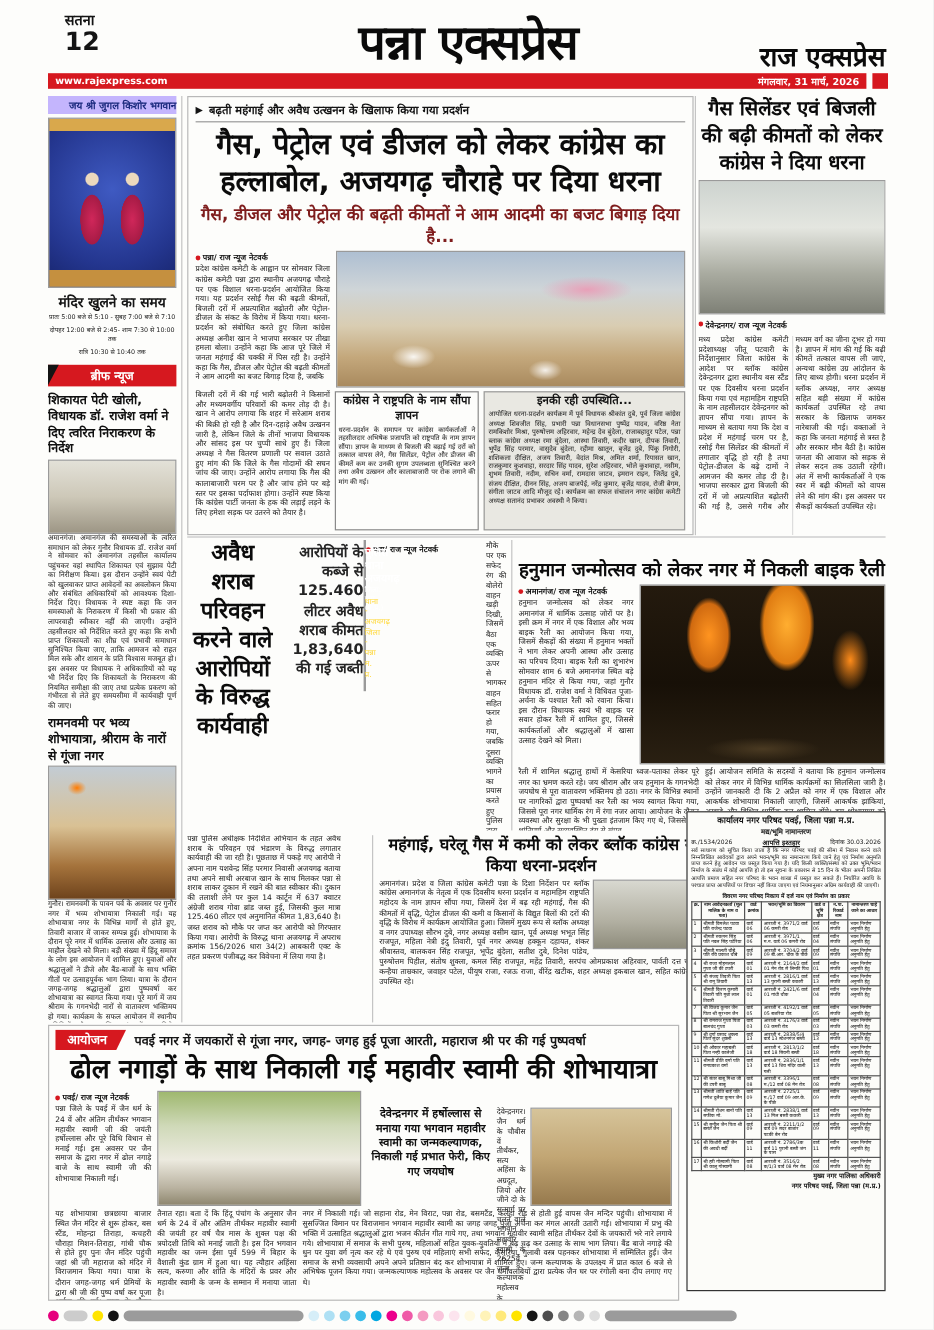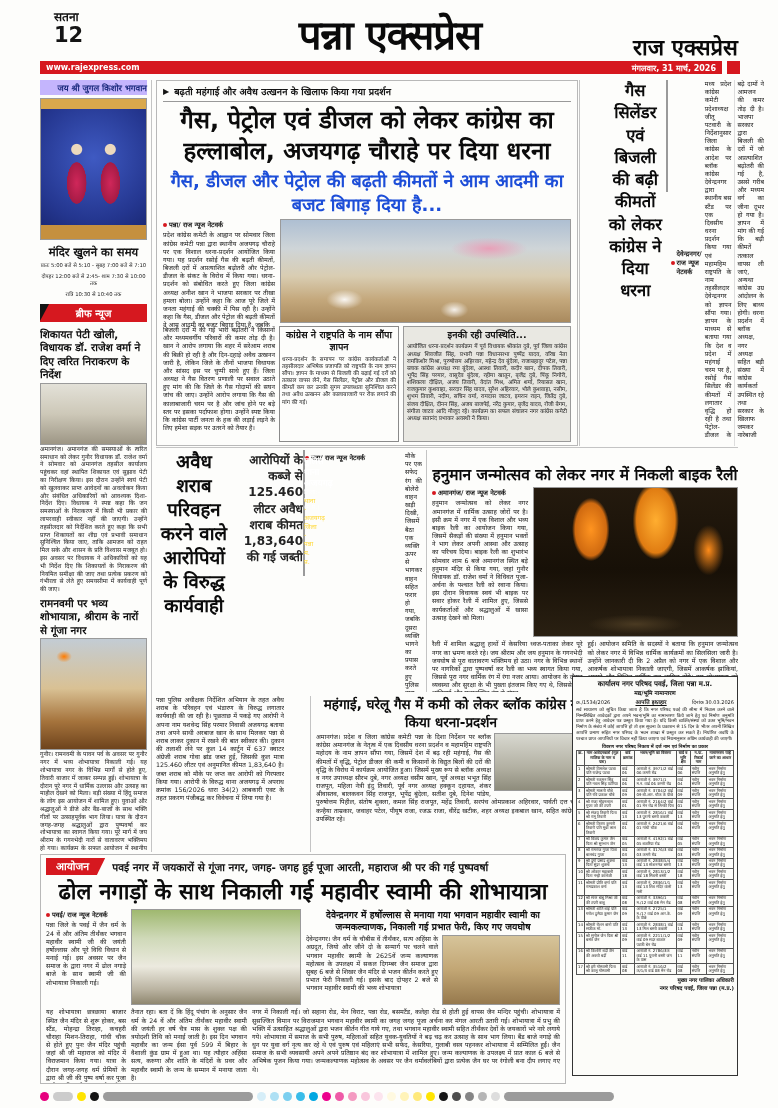--- a/index.html
+++ b/index.html
@@ -48,35 +48,35 @@
       radial-gradient(ellipse 12px 9px at 22% 16%, #ff7b00, rgba(0,0,0,0) 65%),
       linear-gradient(180deg,#c3ccd4 0%,#d9c194 45%,#a5733c 75%,#6e431c 100%);}
   .sidebar .tiny{font-size:6px;}
   
   .lead{position:absolute;left:156px;top:80px;width:422px;height:366px;border:1px solid #b8b8b8;
         padding:3px 6px;box-sizing:border-box;display:flex;flex-direction:column;overflow:hidden;}
   .kicker{display:flex;gap:5px;align-items:center;font-size:9.5px;font-weight:bold;
           border-bottom:1px solid #999;padding:1px 0 3px;}
   .arrow{font-size:8px;line-height:1;}
   .lead-hd{font-size:24px;line-height:1.28;text-align:center;margin:3px 0 1px;font-weight:bold;color:#0b0b0b;}
-  .lead-sub{font-size:18px;font-weight:bold;text-align:center;margin:1px 0 3px;color:#1d4ed8;}
+  .lead-sub{font-size:14px;font-weight:bold;text-align:center;margin:1px 0 3px;color:#7f1d1d;}
   .lead-row1{display:flex;gap:5px;flex:1;min-height:0;}
   .lead-col{width:112px;flex:none;}
   .ph-protest{flex:1;background:
       radial-gradient(ellipse 55px 16px at 72% 28%, #e8a0b8, rgba(0,0,0,0) 70%),
       radial-gradient(ellipse 26px 14px at 22% 78%, rgba(255,255,255,.9), rgba(0,0,0,0) 70%),
       radial-gradient(ellipse 20px 12px at 60% 88%, rgba(255,255,255,.85), rgba(0,0,0,0) 70%),
       linear-gradient(180deg,#aebfd2 0%,#cfd5d8 28%,#d9cdb2 55%,#c4a87c 78%,#a98a5e 100%);}
   .lead-row2{display:flex;gap:4px;height:116px;margin-top:3px;flex:none;}
   .box1{width:120px;flex:none;border:1px solid #8a8a8a;padding:2px;box-sizing:border-box;overflow:hidden;}
   .box2{flex:1;background:#e9e8e2;border:1px solid #9a9a9a;padding:2px 3px;box-sizing:border-box;overflow:hidden;}
   .box1 h4,.box2 h4{font-size:9.5px;text-align:center;margin:0 0 2px;line-height:1.3;}
   
-  .right-story{position:absolute;left:608px;top:80px;width:156px;height:366px;display:flex;
-               gap:3px;overflow:hidden;}
+  .right-story{position:absolute;left:582px;top:80px;width:156px;height:366px;display:flex;
+               flex-direction:column;gap:3px;overflow:hidden;}
   .rs-hd{font-size:16.5px;line-height:1.35;font-weight:bold;text-align:center;margin:0;color:#0b0b0b;}
   .ph-memo{height:112px;flex:none;background:linear-gradient(180deg,#cdd3cf 0%,#e4e6e0 35%,#a9aba0 70%,#7e8076 100%);}
   .rs-body{column-count:2;column-gap:6px;column-rule:1px solid #ddd;flex:1;}
   
   .police{position:absolute;left:156px;top:450px;width:266px;height:242px;display:flex;
           overflow:hidden;}
   .po-hd{font-size:18.5px;line-height:1.3;text-align:center;font-weight:bold;margin:0;color:#0b0b0b;}
   .po-sub{font-size:12px;font-weight:bold;text-align:right;line-height:1.35;margin:2px 0;color:#242424;}
   .ph-police{height:126px;flex:none;position:relative;background:
       linear-gradient(0deg,#b9a06e 0 26%, rgba(0,0,0,0) 26%),
@@ -130,21 +130,21 @@
          padding:3px 5px;box-sizing:border-box;display:flex;flex-direction:column;gap:3px;overflow:hidden;}
   .ev-ribbonrow{display:flex;align-items:center;gap:7px;height:17px;flex:none;}
   .ev-tab{background:#d6181f;color:#fff;font-weight:bold;font-size:10.5px;padding:1px 16px 2px 10px;
           clip-path:polygon(0 0,100% 0,86% 100%,0 100%);}
   .ev-strip{font-size:10.5px;font-weight:bold;color:#151515;}
   .ev-hd{font-size:22px;text-align:center;font-weight:bold;margin:1px 0;line-height:1.2;color:#0b0b0b;}
   .ev-rowA{display:flex;gap:5px;height:96px;flex:none;}
   .ev-col1{width:80px;flex:none;}
   .ph-mahavir{width:170px;flex:none;height:100%;background:
       linear-gradient(180deg,#9fb86f 0%,#cfd9b8 30%,#eceadf 60%,#b9b2a0 85%,#8f876f 100%);}
-  .ev-col3{flex:1;display:flex;flex-direction:column;gap:2px;min-width:0;}
+  .ev-col3{flex:1;display:flex;flex-direction:row;gap:2px;min-width:0;margin-top:14px;}
   .ev-sub{font-size:9.2px;font-weight:bold;text-align:center;margin:0;line-height:1.3;color:#101010;}
   .ev-subrow{display:flex;gap:4px;flex:1;min-height:0;}
   .ev-subrow p{flex:1;}
   .ph-devnagar{width:118px;flex:none;background:linear-gradient(180deg,#d6c49a 0%,#c2a674 50%,#96794d 100%);}
   .ev-rowB{display:flex;gap:5px;flex:1;min-height:0;}
   .ev-b1{width:80px;flex:none;}
   .ev-b2{width:116px;flex:none;}
   .ev-b3{flex:1;}
   
   .regmarks{position:absolute;left:40px;top:1090px;width:700px;height:12px;display:flex;gap:4px;align-items:center;}

